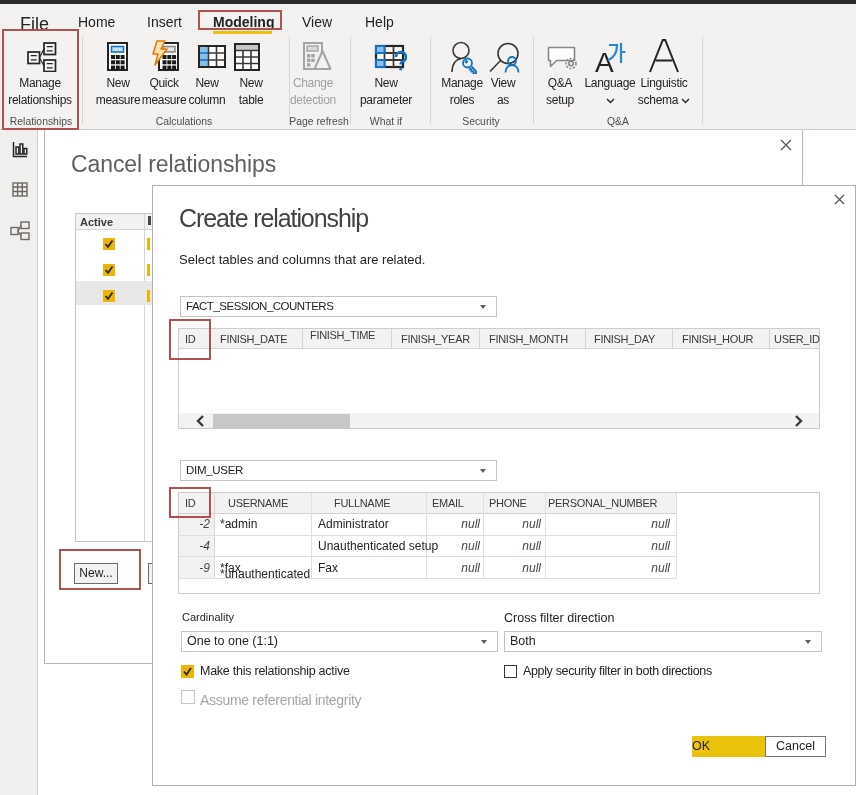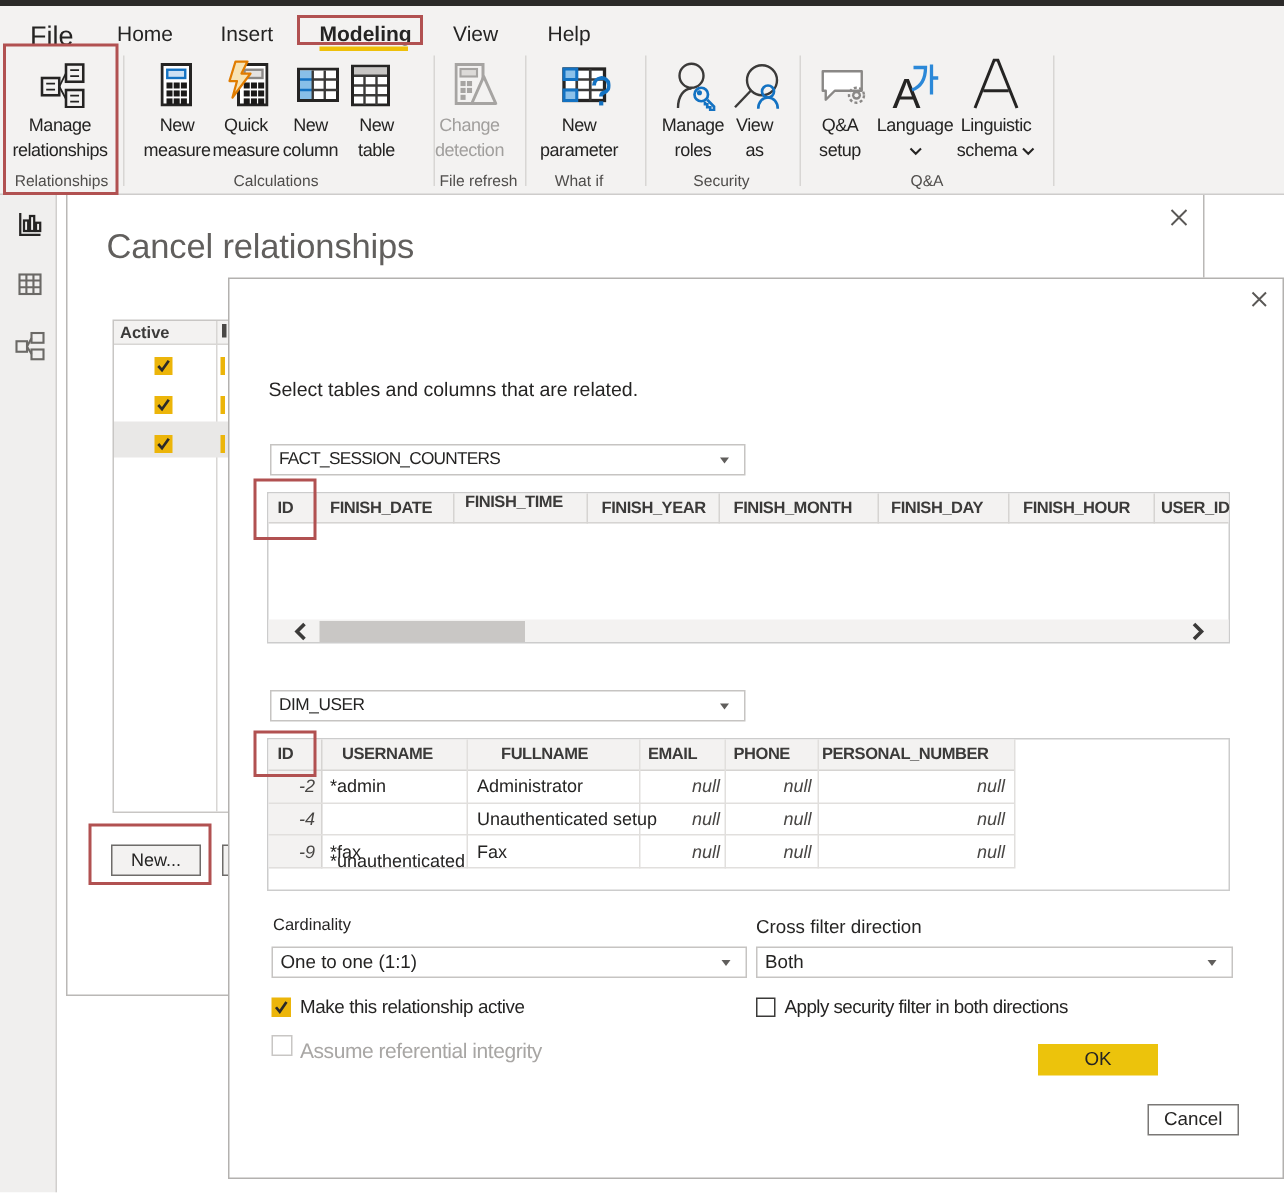--- a/index.html
+++ b/index.html
@@ -11,21 +11,21 @@
     font-size:12px; line-height:17.2px; color:#252423; letter-spacing:-0.3px; }
   .glbl { position:absolute; top:116px; width:140px; text-align:center;
     font-size:10.4px; color:#4f4d4b; }
   .sep { position:absolute; top:37px; height:87px; width:1px; background:#d8d6d4; }
   .redbox { position:absolute; border:2px solid #b15151; }
   .dd { position:absolute; height:21px; border:1px solid #c6c4c2; background:#fff;
     font-size:12.5px; color:#252423; line-height:19px; padding-left:5px; }
   .caret { position:absolute; right:10px; top:8px; width:0; height:0;
     border-left:3.5px solid transparent; border-right:3.5px solid transparent;
     border-top:4.5px solid #605e5c; }
-  .hcell { position:absolute; font-size:11px; font-weight:bold; color:#3b3a39; top:0; line-height:21px; white-space:nowrap; letter-spacing:-0.3px; }
+  .hcell { position:absolute; font-size:11px; font-weight:normal; color:#3b3a39; top:0; line-height:21px; white-space:nowrap; letter-spacing:-0.3px; }
   .vline { position:absolute; width:1px; background:#e1dfdd; }
   .hline { position:absolute; height:1px; background:#e1dfdd; }
   .dcell { position:absolute; font-size:12px; color:#252423; line-height:21px; white-space:nowrap; }
   .nullc { font-style:italic; color:#484644; }
 </style>
 </head>
 <body>
 <div id="stage">
 
   <div class="abs" style="left:0;top:0;width:856px;height:4px;background:#2b2a29"></div>
@@ -196,21 +196,21 @@
 
   <div class="sep" style="left:82px"></div>
   <div class="sep" style="left:289px"></div>
   <div class="sep" style="left:350px"></div>
   <div class="sep" style="left:430px"></div>
   <div class="sep" style="left:533px"></div>
   <div class="sep" style="left:702px"></div>
 
   <div class="glbl" style="left:-29px">Relationships</div>
   <div class="glbl" style="left:114px">Calculations</div>
-  <div class="glbl" style="left:249px">File refresh</div>
+  <div class="glbl" style="left:249px">Page refresh</div>
   <div class="glbl" style="left:316px">What if</div>
   <div class="glbl" style="left:411px">Security</div>
   <div class="glbl" style="left:548px">Q&amp;A</div>
 
   <div class="redbox" style="left:2px;top:29px;width:77px;height:101px"></div>
 
   <div class="abs" style="left:0;top:130px;width:38px;height:665px;background:#f0efee;border-right:1px solid #d1cfcd"></div>
   <svg class="abs" style="left:12px;top:142px" width="16" height="16" viewBox="0 0 16 16">
     <g fill="none" stroke="#252423" stroke-width="1.5">
       <path d="M1.5 0 V14.5 H15"></path>
@@ -256,28 +256,29 @@
     </svg>
   <div class="abs" style="left:103px;top:290px;width:12px;height:12px;background:#ecb50a"></div>
   <svg class="abs" style="left:103px;top:290px" width="12" height="12" viewBox="0 0 12 12">
       <path d="M2.5 6 L5 8.8 L9.5 2.5" fill="none" stroke="#2b2a29" stroke-width="1.8"></path>
     </svg>
   <div class="abs" style="left:148px;top:216px;width:3px;height:9px;background:#4a4846"></div>
   <div class="abs" style="left:147px;top:238px;width:3px;height:12px;background:#ecb50a"></div>
   <div class="abs" style="left:147px;top:264px;width:3px;height:12px;background:#ecb50a"></div>
   <div class="abs" style="left:147px;top:290px;width:3px;height:12px;background:#ecb50a"></div>
 
-  <div class="abs" style="left:74px;top:563px;width:60px;height:21px;background:#f3f2f1;border:1px solid #6e6c6a;font-size:12px;color:#252423;text-align:center;line-height:19px">New...</div>
+  <div class="abs" style="left:74px;top:563px;width:44px;height:21px;background:#f3f2f1;border:1px solid #6e6c6a;font-size:12px;color:#252423;text-align:center;line-height:19px">New...</div>
   <div class="abs" style="left:148px;top:563px;width:60px;height:21px;background:#f3f2f1;border:1px solid #6e6c6a"></div>
   <div class="redbox" style="left:59px;top:549px;width:82px;height:41px"></div>
 
   <div class="abs" id="cdlg" style="left:152px;top:185px;width:704px;height:601px;background:#fff;border:1px solid #b3b1af"></div>
   <svg class="abs" style="left:834px;top:194px" width="11" height="11" viewBox="0 0 11 11">
     <path d="M1 1 L10 10 M10 1 L1 10" stroke="#5a5856" stroke-width="1.3"></path>
   </svg>
+  <div class="abs" style="left:179px;top:204px;font-size:25px;color:#434241;letter-spacing:-1.1px">Create relationship</div>
   <div class="abs" style="left:179px;top:252px;font-size:13px;color:#252423">Select tables and columns that are related.</div>
 
   <div class="dd" style="left:180px;top:296px;width:317px;font-size:11.5px;letter-spacing:-0.5px">FACT_SESSION_COUNTERS<span class="caret"></span></div>
 
   <div class="abs" style="left:178px;top:328px;width:642px;height:101px;border:1px solid #ccc;background:#fff"></div>
   <div class="abs" style="left:179px;top:329px;width:640px;height:20px;background:#f3f2f1;border-bottom:1px solid #d6d4d2"></div>
   <div class="hcell" style="left:185px;top:329px">ID</div>
   <div class="hcell" style="left:220px;top:329px">FINISH_DATE</div>
   <div class="hcell" style="left:310px;top:325px">FINISH_TIME</div>
   <div class="hcell" style="left:401px;top:329px">FINISH_YEAR</div>
@@ -352,15 +353,15 @@
   <div class="abs" style="left:181px;top:665px;width:13px;height:13px;background:#ecb50a"></div>
   <svg class="abs" style="left:181px;top:665px" width="13" height="13" viewBox="0 0 13 13">
       <path d="M3 6.5 L5.5 9.5 L10 3" fill="none" stroke="#2b2a29" stroke-width="1.8"></path>
     </svg>
   <div class="abs" style="left:200px;top:664px;font-size:12.5px;letter-spacing:-0.25px;color:#252423">Make this relationship active</div>
   <div class="abs" style="left:504px;top:665px;width:13px;height:13px;background:#fff;border:1.5px solid #3b3a39"></div>
   <div class="abs" style="left:523px;top:664px;font-size:12.5px;letter-spacing:-0.35px;color:#252423">Apply security filter in both directions</div>
   <div class="abs" style="left:181px;top:690px;width:14px;height:14px;background:#fff;border:1px solid #c8c6c4"></div>
   <div class="abs" style="left:200px;top:692px;font-size:14px;letter-spacing:-0.3px;color:#a8a6a4">Assume referential integrity</div>
 
-  <div class="abs" style="left:692px;top:696px;width:80px;height:21px;background:#ecc30c;font-size:12.5px;color:#252423;text-align:center;line-height:21px">OK</div>
+  <div class="abs" style="left:692px;top:736px;width:80px;height:21px;background:#ecc30c;font-size:12.5px;color:#252423;text-align:left;line-height:21px">OK</div>
   <div class="abs" style="left:765px;top:736px;width:61px;height:21px;background:#fff;border:1px solid #7a7876;font-size:12.5px;color:#252423;text-align:center;line-height:19px">Cancel</div>
 </div>
 
 </body></html>

